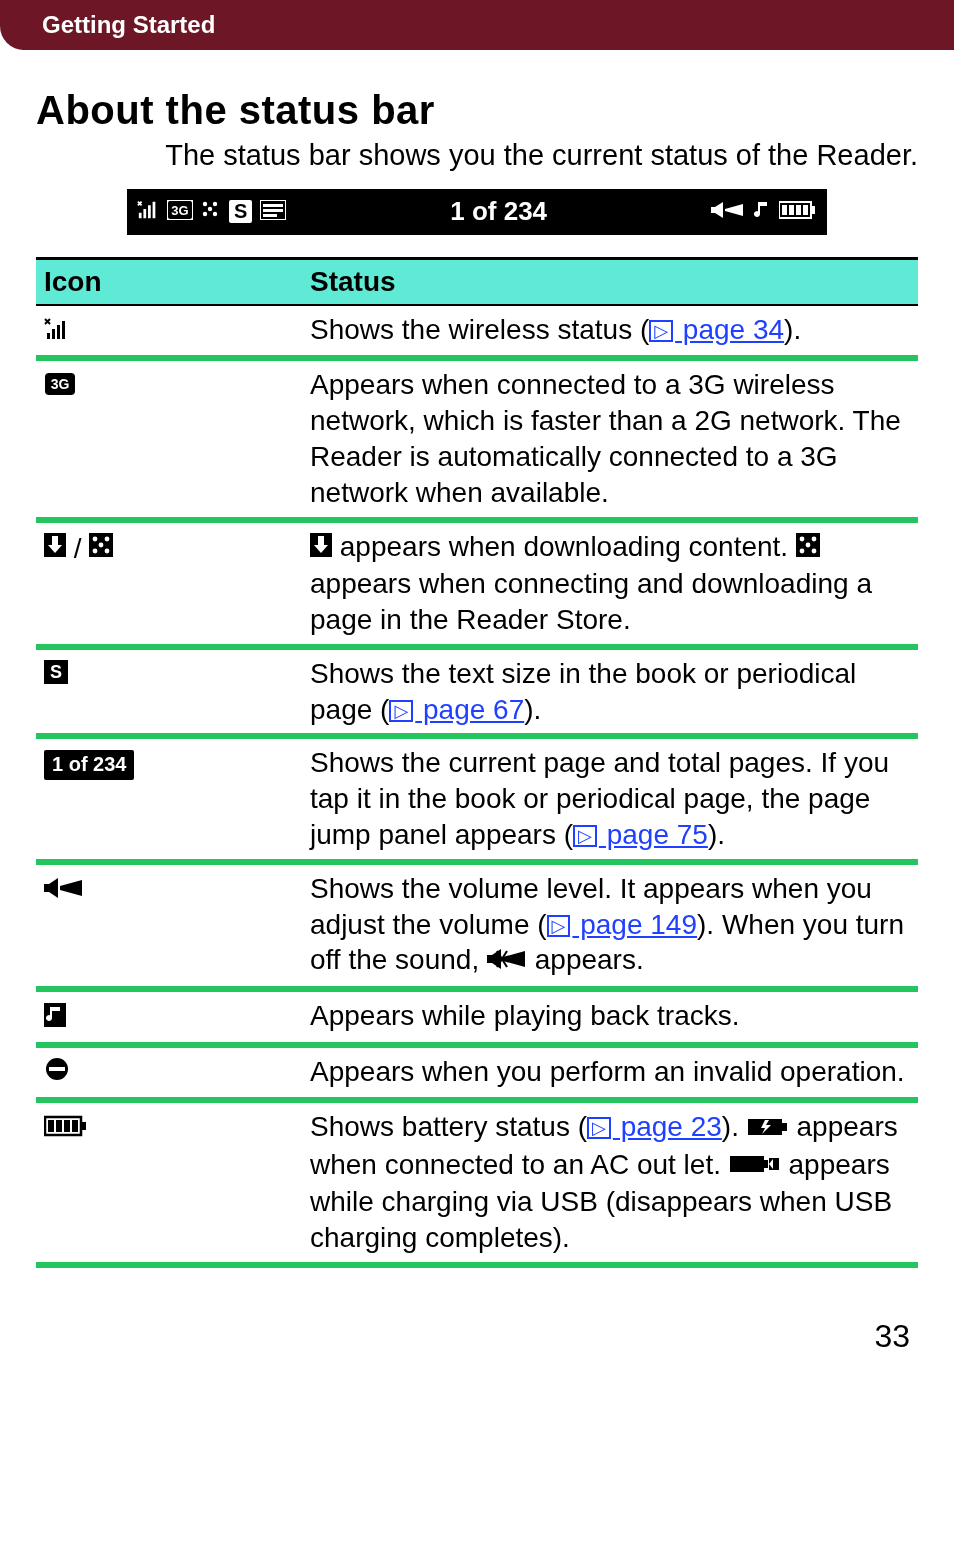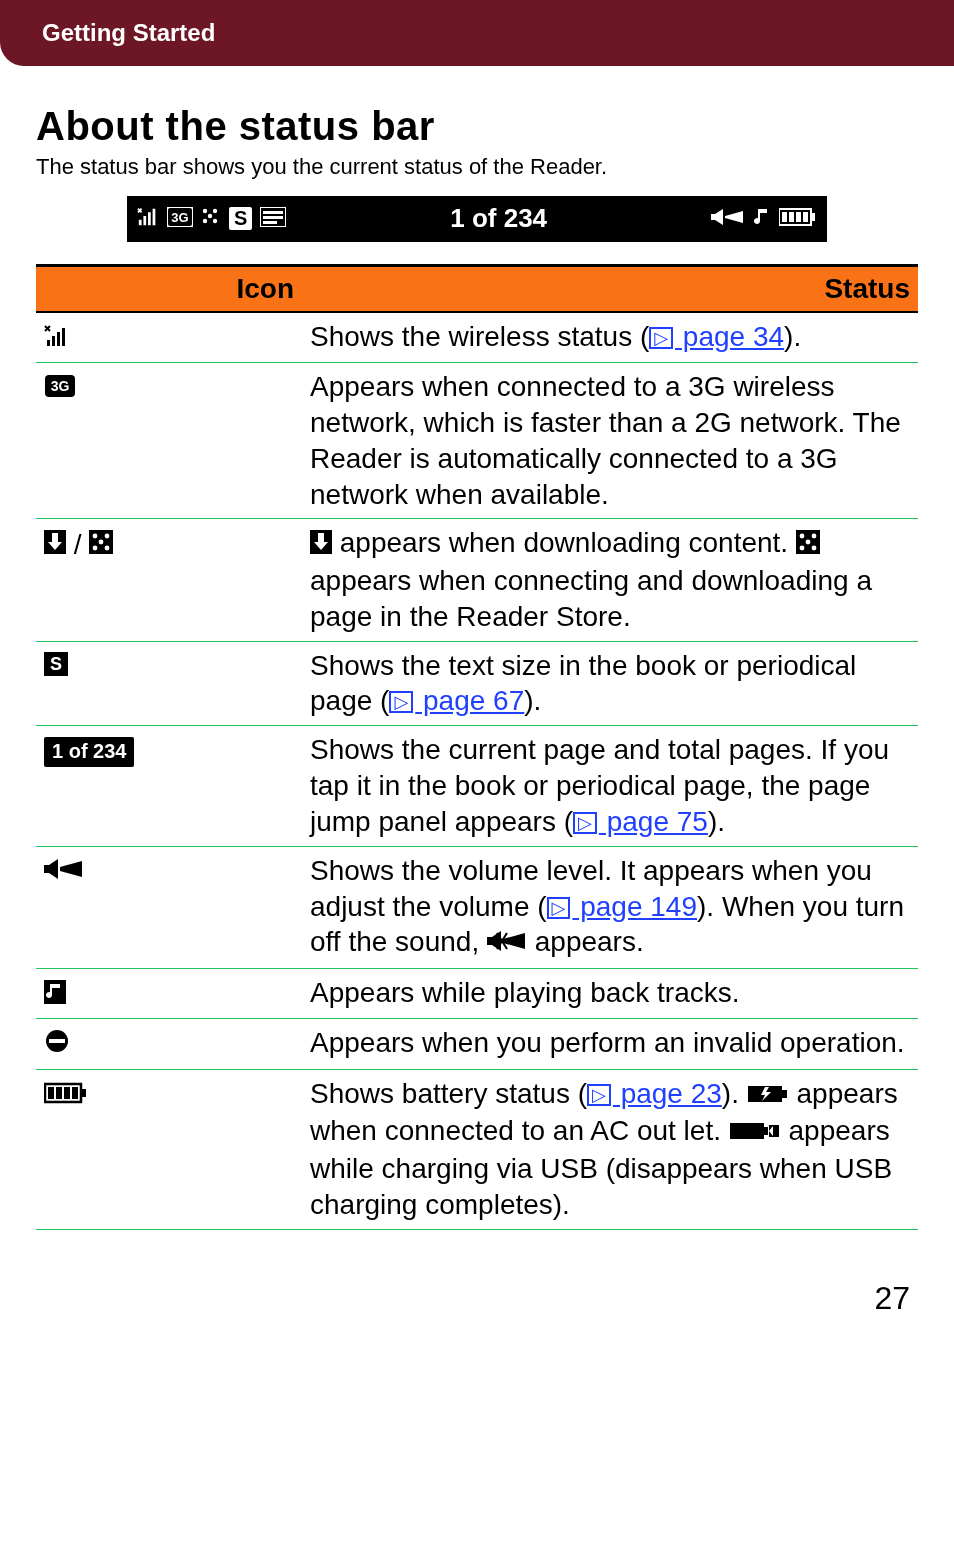--- a/index.html
+++ b/index.html
@@ -5,21 +5,21 @@
   html, body {
     margin: 0;
     padding: 0;
     background: #ffffff;
     font-family: Arial, Helvetica, sans-serif;
     color: #000;
     width: 954px;
   }
   .header-bar {
     background: #6d1726;
-    height: 66px;
+    height: 50px;
     border-bottom-left-radius: 24px;
     position: relative;
   }
   .header-tab {
     position: absolute;
     left: 22px;
     top: 0;
     bottom: 0;
     background: #6d1726;
     padding: 0 20px;
@@ -32,23 +32,24 @@
   .content {
     padding: 14px 36px 0 36px;
   }
   h1.title {
     font-size: 40px;
     font-weight: 900;
     margin: 24px 0 4px 0;
     letter-spacing: 0.5px;
   }
   .intro {
-    font-size: 22px;
+    font-size: 29px;
     line-height: 1.3;
     margin: 0 0 14px 0;
+    text-align: right;
   }
   .statusbar-illustration {
     margin: 0 auto 22px auto;
     width: 700px;
     height: 46px;
     background: #000;
     display: flex;
     align-items: center;
     color: #fff;
     font-size: 26px;
@@ -67,29 +68,29 @@
     text-align: center;
     font-weight: bold;
   }
 
   table.icon-table {
     border-collapse: collapse;
     width: 100%;
     font-size: 28px;
   }
   table.icon-table th {
-    text-align: right;
-    background: #f97316;
+    text-align: left;
+    background: #5eead4;
     border-top: 3px solid #000;
     border-bottom: 2px solid #000;
     padding: 6px 8px;
     font-weight: bold;
   }
   table.icon-table td {
-    border-bottom: 1px solid #22c55e;
+    border-bottom: 6px solid #22c55e;
     padding: 6px 8px;
     vertical-align: top;
     line-height: 1.28;
   }
   table.icon-table td.icon-col {
     width: 250px;
   }
   .page-ref {
     color: #2040ff;
     text-decoration: underline;
@@ -321,13 +322,13 @@
                 <rect x="35" y="7" width="4" height="8" fill="#000"></rect>
                 <rect x="40" y="5" width="10" height="12" fill="#000"></rect>
                 <polygon points="40,11 44,6 44,16" fill="#fff"></polygon>
               </svg></span> appears while charging via USB (disappears when USB charging completes).</td>
         </tr>
       </tbody>
   </table>
 
 </div>
 
-<div class="page-number">27</div>
+<div class="page-number">33</div>
 
 </body></html>

